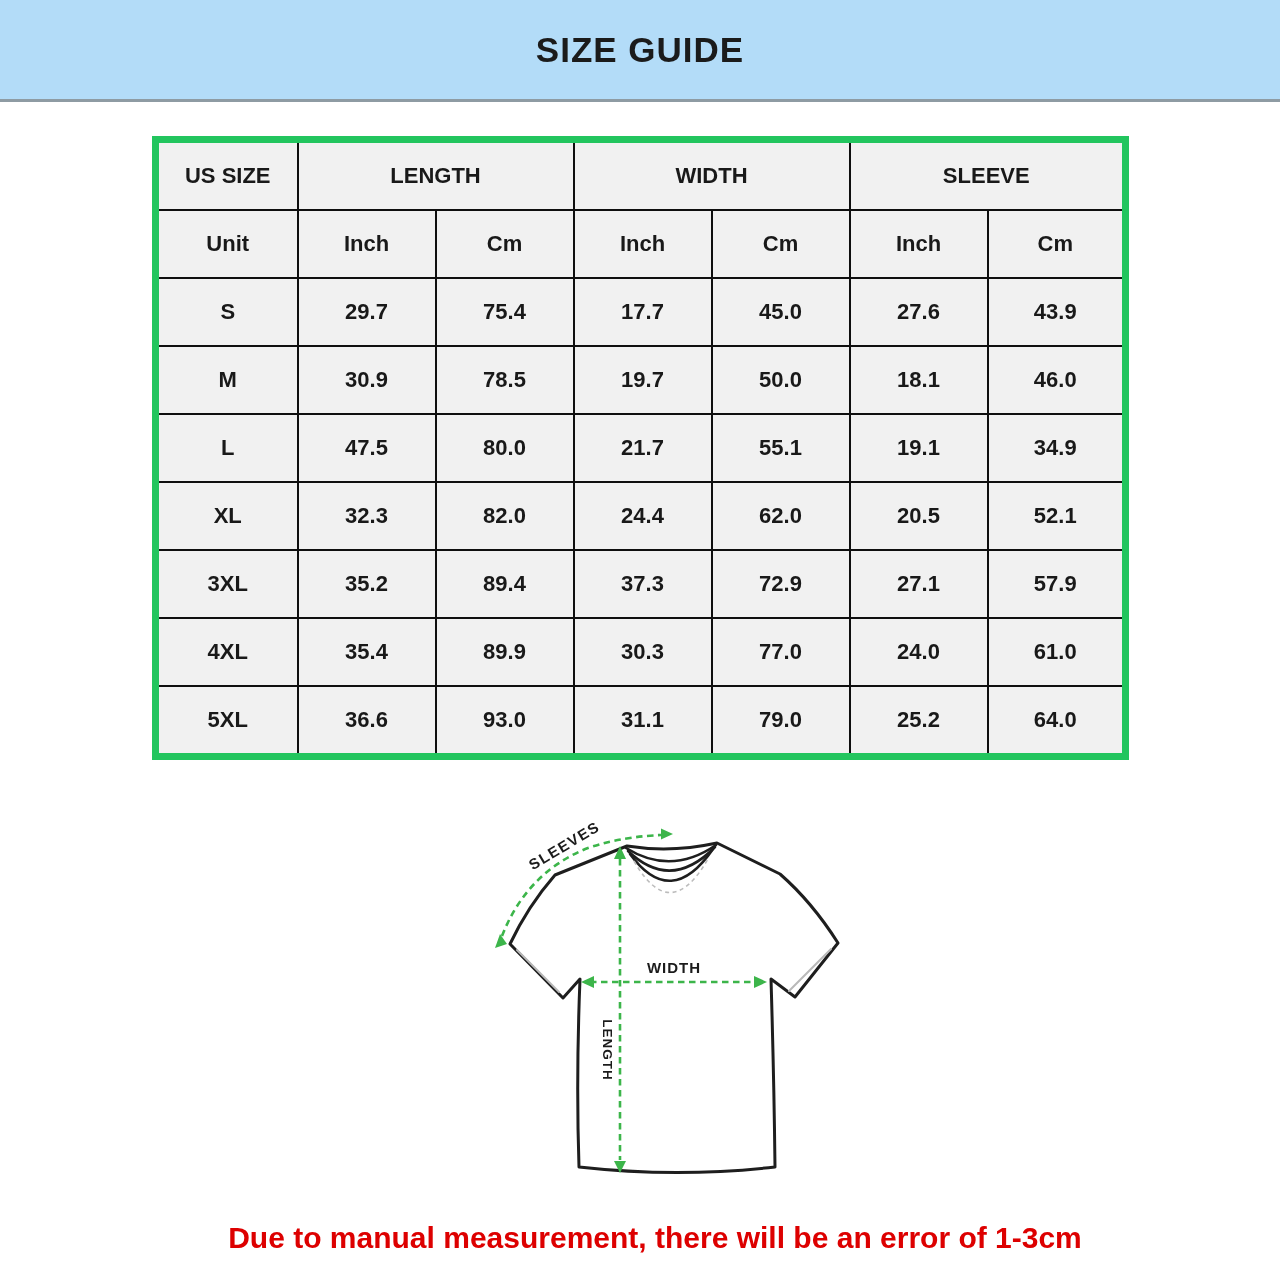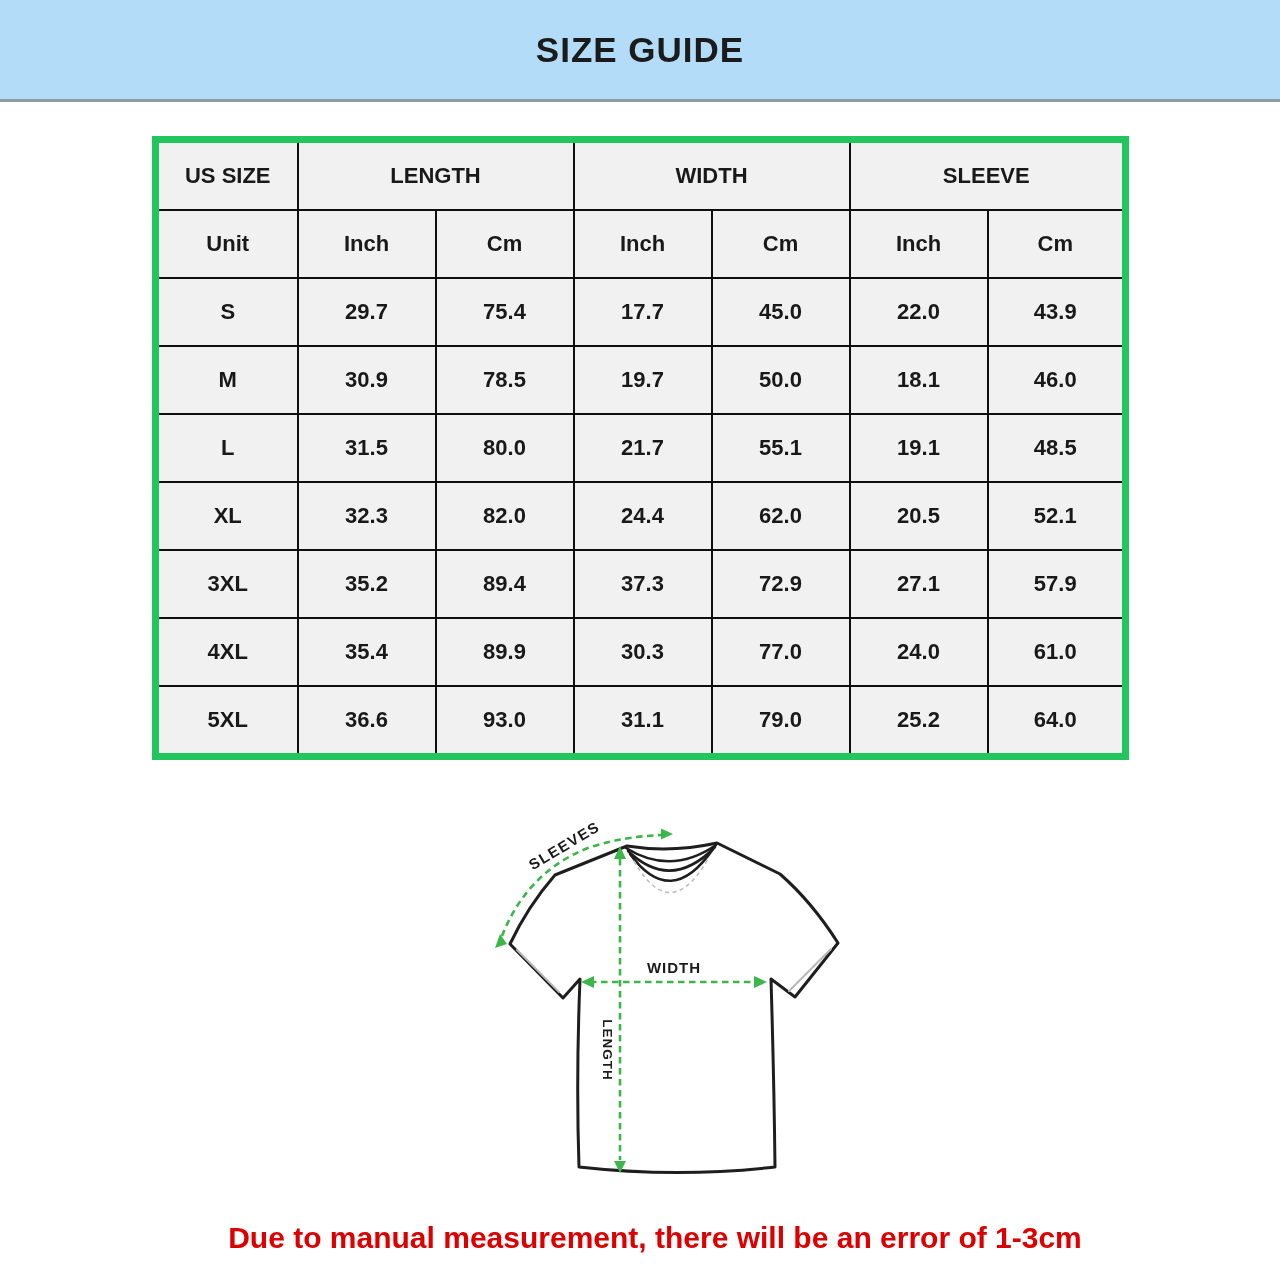--- a/index.html
+++ b/index.html
@@ -80,40 +80,40 @@
       <th>Cm</th>
     </tr>
   </thead>
   <tbody>
     <tr>
       <td>S</td>
       <td>29.7</td>
       <td>75.4</td>
       <td>17.7</td>
       <td>45.0</td>
-      <td>22.0</td>
+      <td>27.6</td>
       <td>43.9</td>
     </tr>
     <tr>
       <td>M</td>
       <td>30.9</td>
       <td>78.5</td>
       <td>19.7</td>
       <td>50.0</td>
       <td>18.1</td>
       <td>46.0</td>
     </tr>
     <tr>
       <td>L</td>
-      <td>31.5</td>
+      <td>47.5</td>
       <td>80.0</td>
       <td>21.7</td>
       <td>55.1</td>
       <td>19.1</td>
-      <td>48.5</td>
+      <td>34.9</td>
     </tr>
     <tr>
       <td>XL</td>
       <td>32.3</td>
       <td>82.0</td>
       <td>24.4</td>
       <td>62.0</td>
       <td>20.5</td>
       <td>52.1</td>
     </tr>

